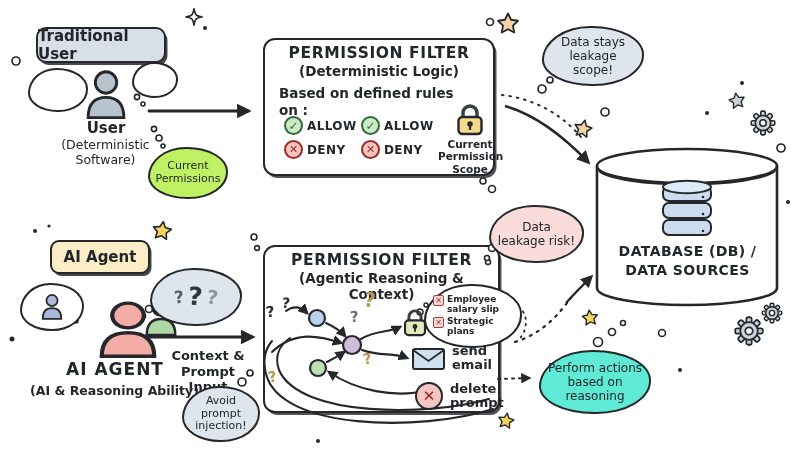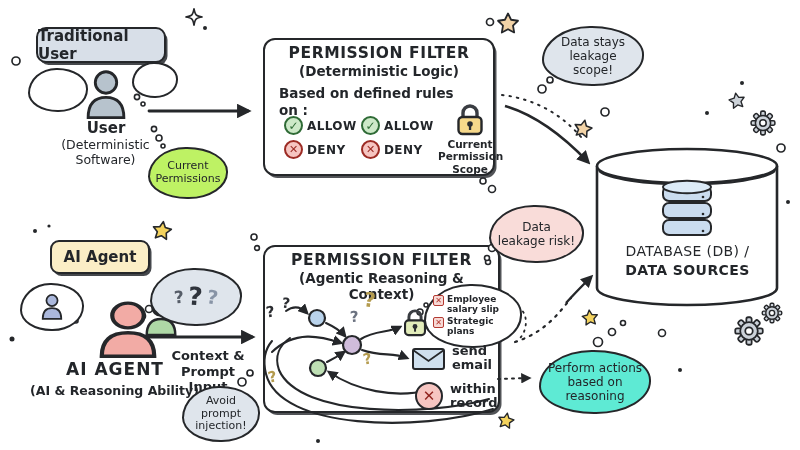--- a/index.html
+++ b/index.html
@@ -227,21 +227,21 @@
     <rect x="3.5" y="14" width="23" height="17" rx="4" fill="var(--lock-yellow,#f7d98b)" stroke="#25272a" stroke-width="2.4"></rect>
     <circle cx="15" cy="21" r="2.8" fill="#2b2d31"></circle>
       <rect x="13.9" y="22" width="2.3" height="5" fill="#2b2d31"></rect>
   </svg>
   <div class="fg t-center" style="left:438px;top:138px;width:64px;font-size:10.5px;line-height:1.18;font-weight:600;">Current Permission Scope</div>
 
   <div class="cloud" style="left:542px;top:26px;width:102px;height:60px;background:var(--cloud-gray,#dfe5ec);font-size:12px;">
     <span>Data stays leakage scope!</span>
   </div>
 
-  <div class="fg t-center" style="left:600px;top:243px;width:175px;font-size:14px;font-weight:400;letter-spacing:.4px;">DATABASE (DB) /</div>
+  <div class="fg t-center" style="left:600px;top:243px;width:175px;font-size:14px;font-weight:700;letter-spacing:.4px;">DATABASE (DB) /</div>
   <div class="fg t-center" style="left:600px;top:262px;width:175px;font-size:14px;font-weight:700;letter-spacing:.4px;">DATA SOURCES</div>
 
   <div class="tag" style="left:50px;top:240px;width:100px;height:34px;background:var(--ai-label-bg,#fbeec6);font-size:15px;border-radius:9px;">
     <span>AI Agent</span>
   </div>
 
   <div class="cloud" style="left:20px;top:283px;width:64px;height:48px;background:#fff;">
     <svg width="26" height="26" viewBox="0 0 40 42">
       <circle cx="20" cy="10.5" r="9" fill="var(--person-blue,#abb8dc)" stroke="#25272a" stroke-width="2.8"></circle>
       <path d="M5,40 Q5,23 20,23 Q35,23 35,40 Z" fill="var(--person-blue,#abb8dc)" stroke="#25272a" stroke-width="2.8"></path>
@@ -306,21 +306,21 @@
 
   <svg class="fg" style="left:412px;top:348px;" width="33" height="22" viewBox="0 0 33 22">
     <rect x="1" y="1" width="31" height="20" rx="2" fill="#cfe0ee" stroke="#25272a" stroke-width="2"></rect>
     <path d="M1,2 L16.5,13 L32,2" fill="none" stroke="#25272a" stroke-width="1.8"></path>
   </svg>
   <div class="fg" style="left:452px;top:344px;width:56px;font-size:13px;line-height:1.1;font-weight:600;">send email</div>
 
   <div class="badge" style="left:415px;top:382px;width:28px;height:28px;background:var(--deny-red,#f6c5c1);border:2.4px solid #25272a;color:#8e1f1a;font-size:15px;">
     <span>✕</span>
   </div>
-  <div class="fg" style="left:450px;top:382px;width:64px;font-size:13px;line-height:1.1;font-weight:600;">within record</div>
+  <div class="fg" style="left:450px;top:382px;width:64px;font-size:13px;line-height:1.1;font-weight:600;">delete prompt</div>
 
   <div class="cloud" style="left:489px;top:205px;width:95px;height:58px;background:var(--cloud-pink,#f9dcd9);font-size:12px;">
     <span>Data leakage risk!</span>
   </div>
 
   <div class="cloud" style="left:539px;top:350px;width:112px;height:64px;background:#5eead4;font-size:12px;">
     <span>Perform actions based on reasoning</span>
   </div>
 
 </div>

